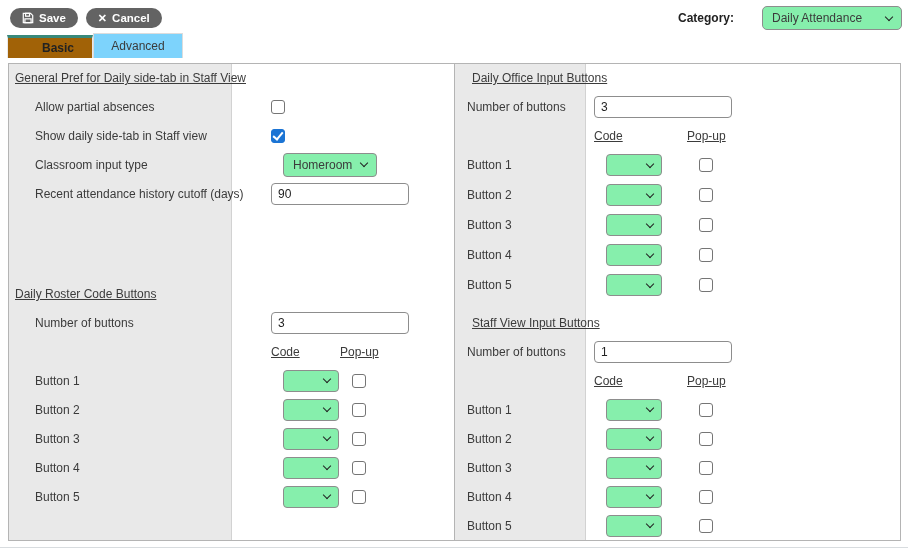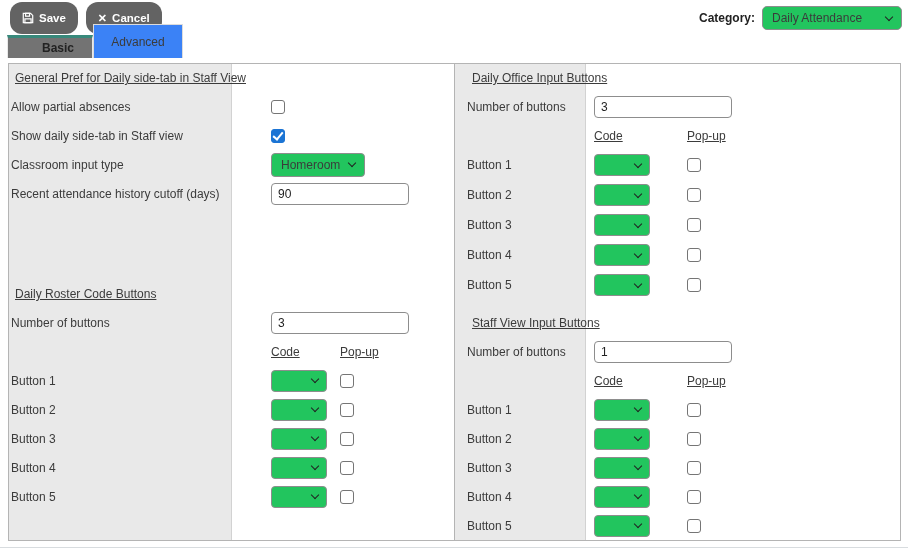--- a/index.html
+++ b/index.html
@@ -1,51 +1,51 @@
 <!DOCTYPE html>
 <html><head>
 <meta charset="utf-8">
 <style>
   * { margin:0; padding:0; box-sizing:border-box; }
   html,body { width:908px; height:552px; background:#fff; font-family:"Liberation Sans",sans-serif; font-size:12px; color:#3b3b3b; }
 
   
   .topbar { display:flex; align-items:center; padding:7px 6px 6px 10px; height:35px; }
   .btn { display:inline-flex; align-items:center; gap:5px; background:#636363; color:#fff;
-         border:none; border-radius:12px; height:32px; padding:0 12px; font-weight:bold;
+         border:none; border-radius:12px; height:20px; padding:0 12px; font-weight:bold;
          font-size:11.5px; font-family:"Liberation Sans",sans-serif; cursor:pointer; }
   .btn + .btn { margin-left:8px; }
   .xglyph { font-size:11px; font-weight:bold; line-height:1; }
-  .category { margin-left:auto; display:flex; align-items:center; gap:7px; }
+  .category { margin-left:auto; display:flex; align-items:center; gap:16px; }
   .category-label { font-weight:bold; color:#222; }
-  .select { border:1px solid #8d8d8d; border-radius:5px; background:#22c55e; height:24px;
-            display:inline-flex; align-items:center; padding:0 9px; cursor:pointer; }
+  .select { border:1px solid #8d8d8d; border-radius:5px; background:#86efac; height:24px;
+            display:inline-flex; align-items:center; padding:0 9px; cursor:pointer;margin-left:12px; }
   .select.cat { width:140px; justify-content:space-between; }
   .chev { width:6px; height:6px; border-right:1.8px solid #222; border-bottom:1.8px solid #222;
           transform:rotate(45deg); margin-top:-3px; flex:none; }
 
   
   .tabs { display:flex; align-items:flex-end; height:23px; padding-left:7px; }
   .tab { display:flex; align-items:center; justify-content:center; cursor:pointer; }
-  .tab.active { width:86px; height:23px; background:#737373; border-top:3px solid #38897b;
+  .tab.active { width:86px; height:23px; background:#a16207; border-top:3px solid #38897b;
                 border-left:1px solid #e9e9e9; border-right:1px solid #e9e9e9;
                 font-weight:bold; color:#222;padding-left:16px; }
-  .tab.inactive { width:90px; height:34px; background:#3b82f6;
+  .tab.inactive { width:90px; height:25px; background:#7dd3fc;
                   border:1px solid #dcdcdc; border-bottom:none; color:#3b3b3b; }
 
   
   .panel { margin:5px 7px 0 8px; border:1px solid #b4b4b4; display:flex; height:478px; }
   .half { flex:1; overflow:hidden; }
   .half-left  { background:linear-gradient(to right,#e9e9e9 222px,#d2d2d2 222px,#d2d2d2 223px,#fff 223px); }
   .half-right { border-left:1px solid #b4b4b4;
                 background:linear-gradient(to right,#e9e9e9 130px,#d2d2d2 130px,#d2d2d2 131px,#fff 131px); }
 
   .row { display:flex; align-items:center; height:29px; }
   .row.hdr { height:28px; }
-  .half-left  .rlabel { width:242px; flex:none; padding-left:2px; white-space:nowrap; }
+  .half-left  .rlabel { width:242px; flex:none; padding-left:26px; white-space:nowrap; }
   .half-right .rlabel { width:131px; flex:none; padding-left:12px; white-space:nowrap; }
   .half-left  .stitle { width:223px; flex:none; padding-left:6px;  white-space:nowrap; text-decoration:underline; overflow:visible; }
   .half-right .stitle { width:131px; flex:none; padding-left:17px;  white-space:nowrap; text-decoration:underline; overflow:visible; }
   .half-left  .ctrl { display:flex; align-items:center; padding-left:20px;justify-content:flex-end; }
   .half-right .ctrl { display:flex; align-items:center; padding-left:8px; }
   .filler-l { height:72px; } .filler-r { height:9px; }
 
   
   .checkbox { width:14px; height:14px; border:1.5px solid #757575; border-radius:3px;
               background:#fff; display:inline-flex; align-items:center; justify-content:center; cursor:pointer; }

